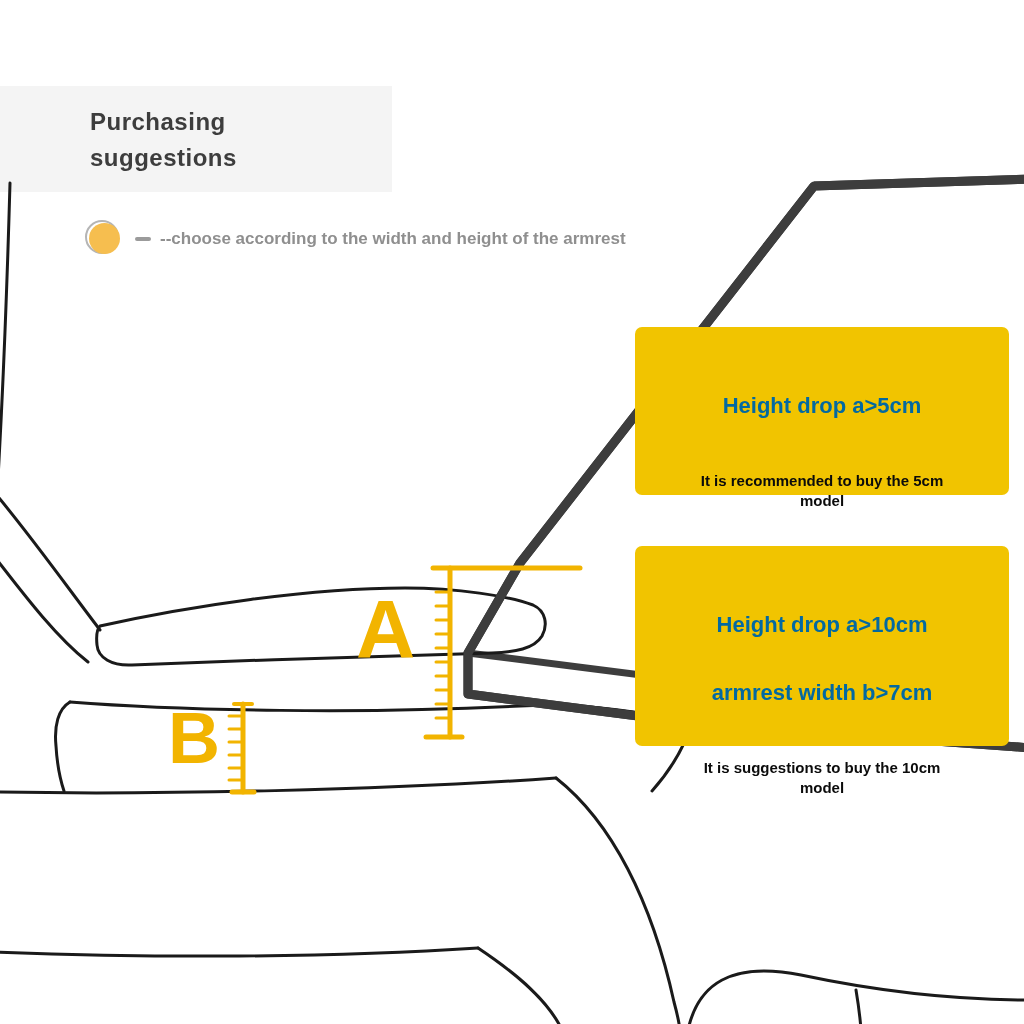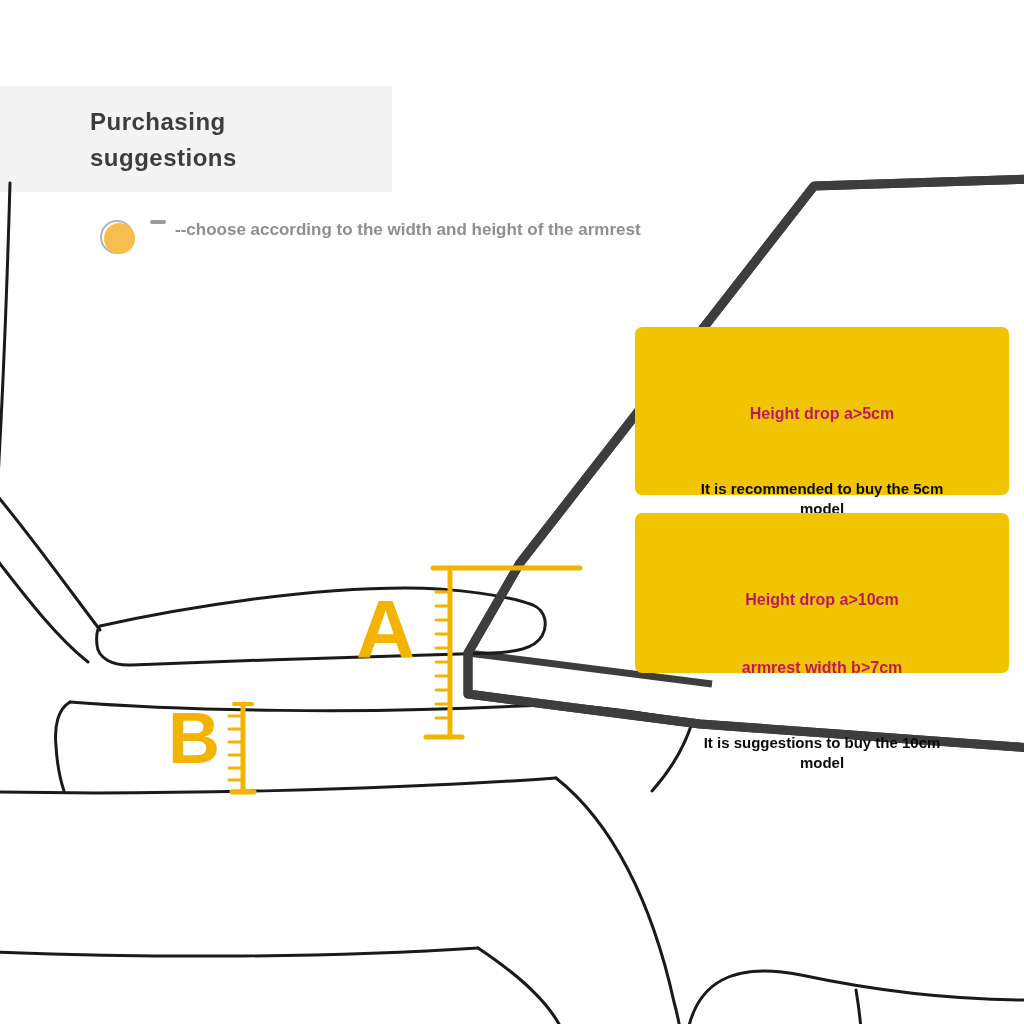--- a/index.html
+++ b/index.html
@@ -21,22 +21,23 @@
     position: absolute;
     left: 90px; top: 104px;
     font-size: 24px;
     font-weight: 700;
     color: #3d3d3d;
     line-height: 36px;
     letter-spacing: 0.5px;
   }
   .legend {
     position: absolute;
-    left: 100px; top: 220px;
+    left: 85px; top: 220px;
     display: flex;
+    align-items: center;
   }
   .legend-bullet {
     position: relative;
     width: 38px; height: 38px;
     flex: 0 0 auto;
   }
   .legend-bullet .ring {
     position: absolute;
     left: 0; top: 0;
     width: 34px; height: 34px;
@@ -73,27 +74,27 @@
   .card {
     position: absolute;
     left: 635px;
     width: 374px;
     background: #f1c400;
     border-radius: 7px;
     text-align: center;
     box-sizing: border-box;
   }
   .card-1 { top: 327px; height: 168px; }
-  .card-2 { top: 513px; height: 160px; }
+  .card-2 { top: 546px; height: 200px; }
   .card .heading {
     font-weight: 700;
-    font-size: 16px;
+    font-size: 22px;
     line-height: 34px;
-    padding-top: 36px;
-    color: #be185d;
+    padding-top: 28px;
+    color: #0369a1;
     white-space: pre-line;
   }
   .card .note {
     font-weight: 700;
     font-size: 15px;
     line-height: 20px;
     margin: 14px auto 0;
     max-width: 280px;
     color: #0b0b0b;
   }

